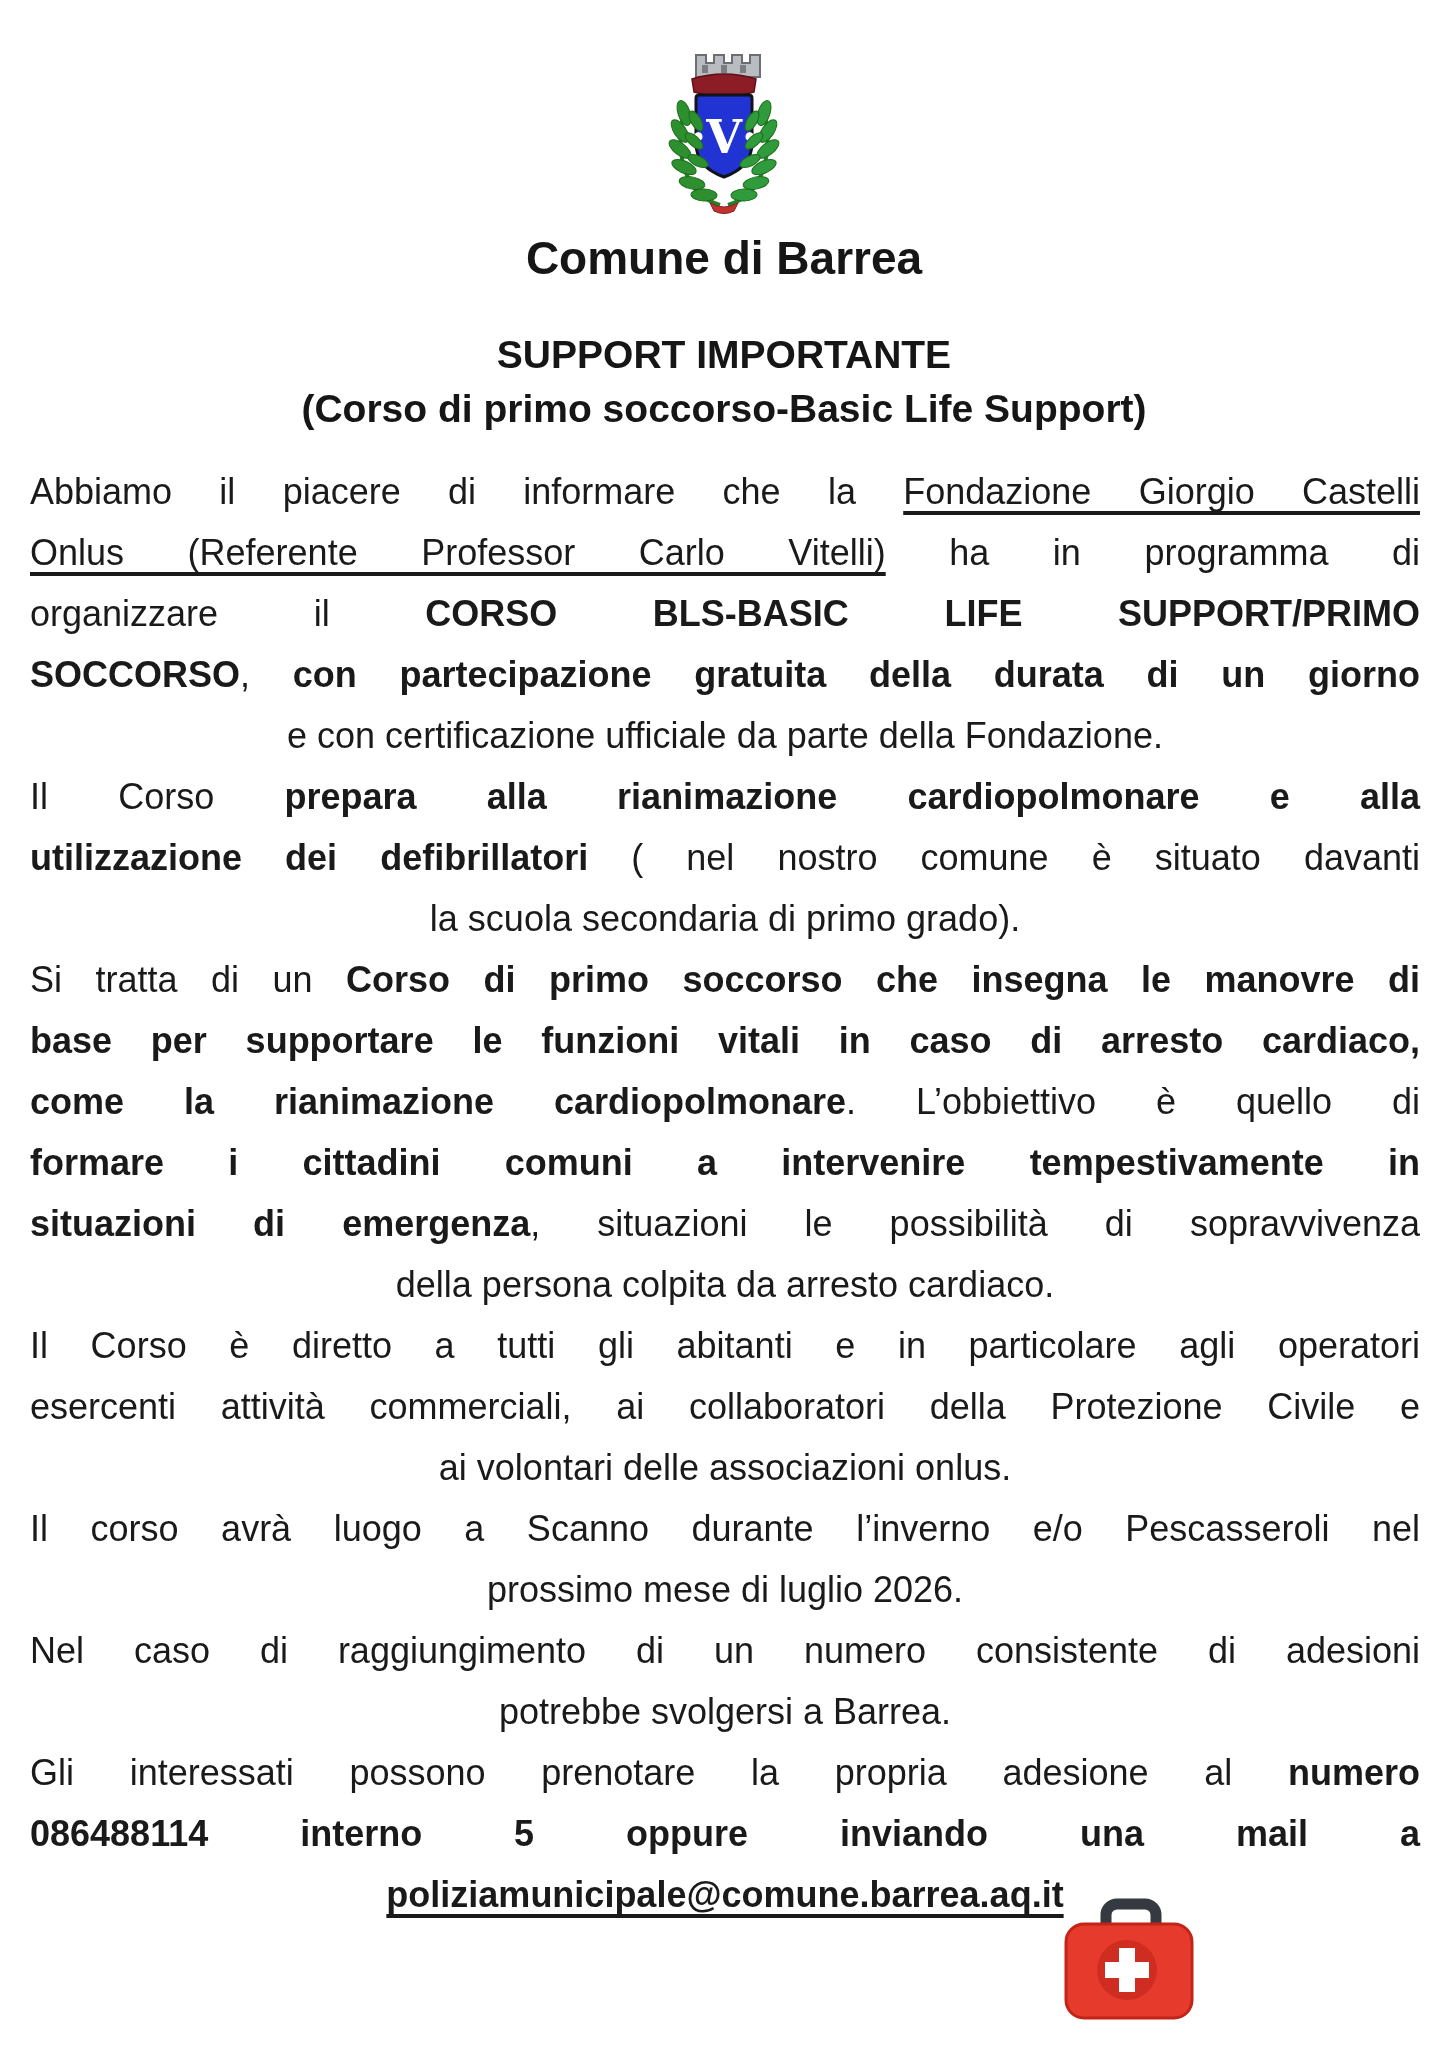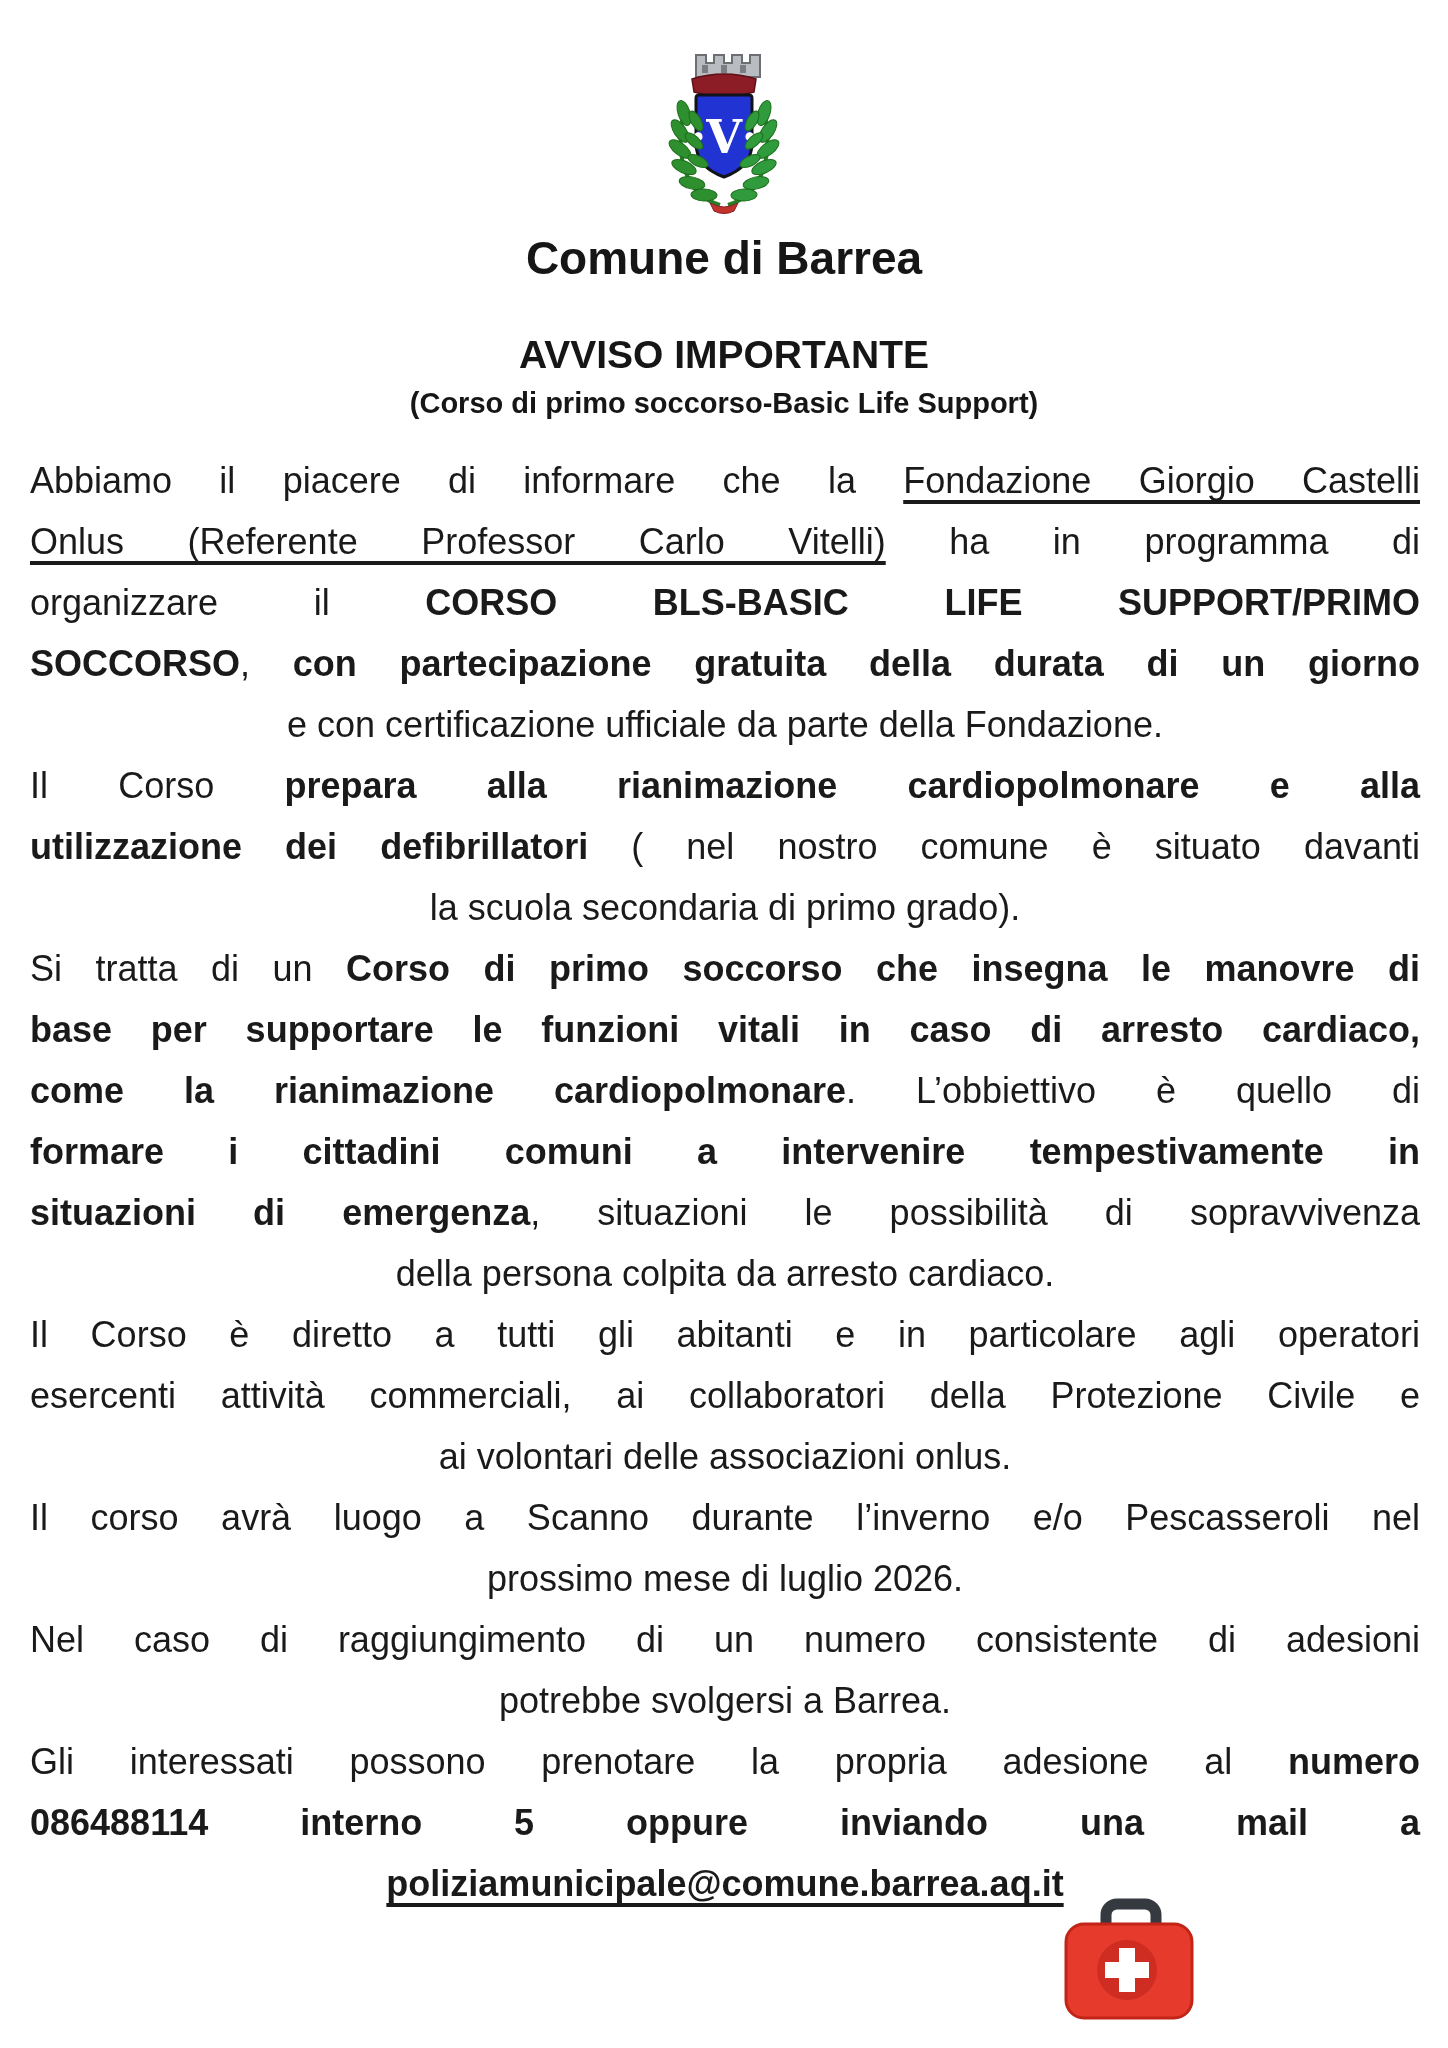--- a/index.html
+++ b/index.html
@@ -16,21 +16,21 @@
   .muni-title{
     margin:14px 0 12px 0;
     font-size:46px; font-weight:700; letter-spacing:0px;
   }
   .notice-title{
     margin:48px 0 0 0;
     font-size:39px; font-weight:700;
   }
   .notice-subtitle{
     margin:10px 0 0 0;
-    font-size:29px; font-weight:700;
+    font-size:39px; font-weight:700;
   }
   .body-text{
     margin:30px 28px 0 30px;
     font-size:36px;
     color:#1a1a1a;
   }
   .line{
     line-height:61px;
     text-align:center;
     white-space:normal;
@@ -100,21 +100,21 @@
         <ellipse cx="106" cy="116" rx="5" ry="11" transform="rotate(64 106 116)"></ellipse>
       </g>
 
       <g>
         <path d="M66,158 q14,8 28,0 l-4,8 q-10,5 -20,0 z" fill="#c2332b" stroke="#8c1d26" stroke-width="1"></path>
       </g>
     </svg>
 
     <h1 class="muni-title">Comune di Barrea</h1>
 
-    <h2 class="notice-title">AVVISO IMPORTANTE</h2>
+    <h2 class="notice-title">SUPPORT IMPORTANTE</h2>
 
     <h3 class="notice-subtitle">(Corso di primo soccorso-Basic Life Support)</h3>
   </div>
 
   <div class="body-text">
       <div class="line justify"><span>Abbiamo il piacere di informare che la </span><span class="u">Fondazione Giorgio Castelli</span></div>
       <div class="line justify"><span class="u">Onlus (Referente Professor Carlo Vitelli)</span><span> ha in programma di</span></div>
       <div class="line justify"><span>organizzare il </span><span class="b">CORSO BLS-BASIC LIFE SUPPORT/PRIMO</span></div>
       <div class="line justify"><span class="b">SOCCORSO</span><span>, </span><span class="b">con partecipazione gratuita della durata di un giorno</span></div>
       <div class="line"><span>e con certificazione ufficiale da parte della Fondazione.</span></div>

